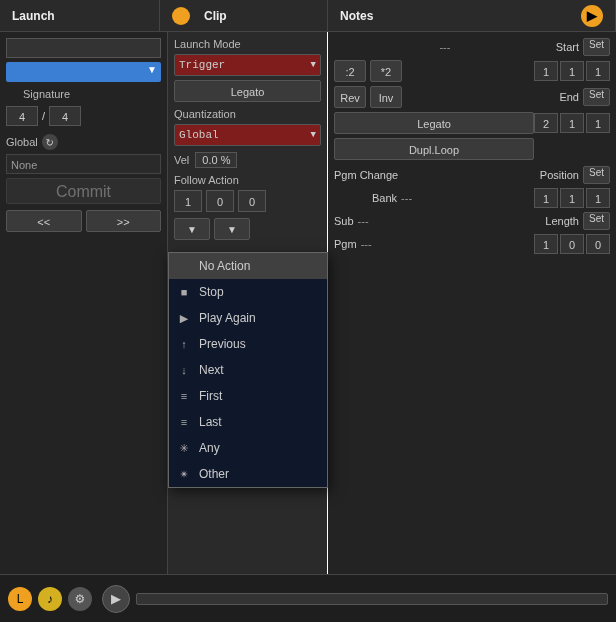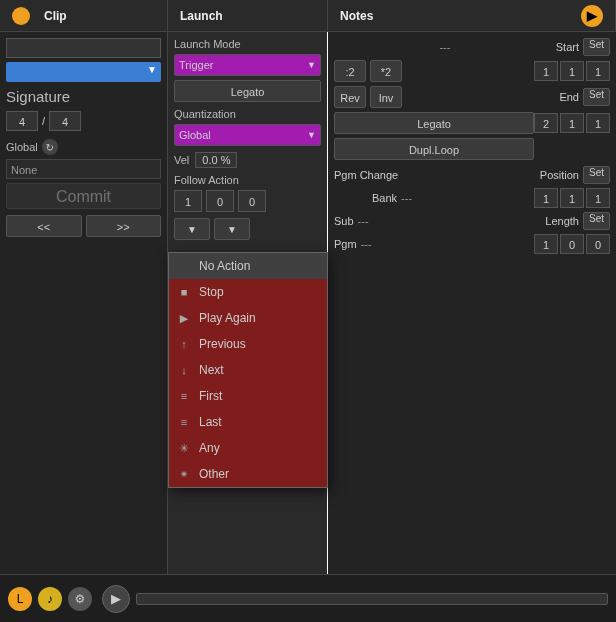--- a/index.html
+++ b/index.html
@@ -84,21 +84,21 @@
       color: #fff;
     }
 
     .signature-row {
       display: flex;
       align-items: center;
       gap: 4px;
       margin-top: 2px;
     }
 
-    .sig-label { color: #bbb; font-size: 15px; }
+    .sig-label { color: #bbb; font-size: 11px; margin-left: 17px; }
 
     .sig-box {
       width: 32px;
       height: 20px;
       background: #333;
       border: 1px solid #555;
       color: #ccc;
       text-align: center;
       line-height: 20px;
     }
@@ -224,30 +224,31 @@
 
     .trigger-row {
       display: flex;
       align-items: center;
       gap: 4px;
     }
 
     .dropdown-btn {
       flex: 1;
       height: 22px;
-      background: #a21caf;
+      background: #7f1d1d;
       border: 1px solid #555;
       border-radius: 2px;
       color: #ccc;
       font-size: 11px;
       padding: 0 4px;
       display: flex;
       align-items: center;
       justify-content: space-between;
       cursor: pointer;
+      font-family: Liberation Mono, monospace;
     }
 
     .dropdown-btn .arrow { font-size: 9px; }
 
     .legato-btn {
       height: 22px;
       background: #3a3a3a;
       border: 1px solid #555;
       border-radius: 2px;
       color: #ccc;
@@ -317,21 +318,21 @@
       color: #ccc;
       cursor: pointer;
     }
 
     
     .dropdown-menu {
       position: absolute;
       top: 220px;
       left: 0;
       width: 160px;
-      background: #7f1d1d;
+      background: #0f172a;
       border: 1px solid #666;
       z-index: 100;
       box-shadow: 2px 4px 12px rgba(0,0,0,0.6);
     }
 
     .menu-item {
       display: flex;
       align-items: center;
       height: 26px;
       padding: 0 8px;
@@ -438,26 +439,26 @@
     .header-tab.clip { width: 168px; }
     .header-tab.launch { width: 160px; }
     .header-tab.notes { flex: 1; justify-content: space-between; }
   </style>
 </head>
 <body>
 
 <div class="main-container">
 
   <div class="header-row">
+    <div class="header-tab launch">
+      <span>Launch</span>
+    </div>
     <div class="header-tab clip">
       <div class="tab-circle"></div>
       <span>Clip</span>
-    </div>
-    <div class="header-tab launch">
-      <span>Launch</span>
     </div>
     <div class="header-tab notes">
       <span>Notes</span>
       <div class="orange-arrow">▶</div>
     </div>
   </div>
 
   <div class="columns">
 
     <div class="col-clip">

